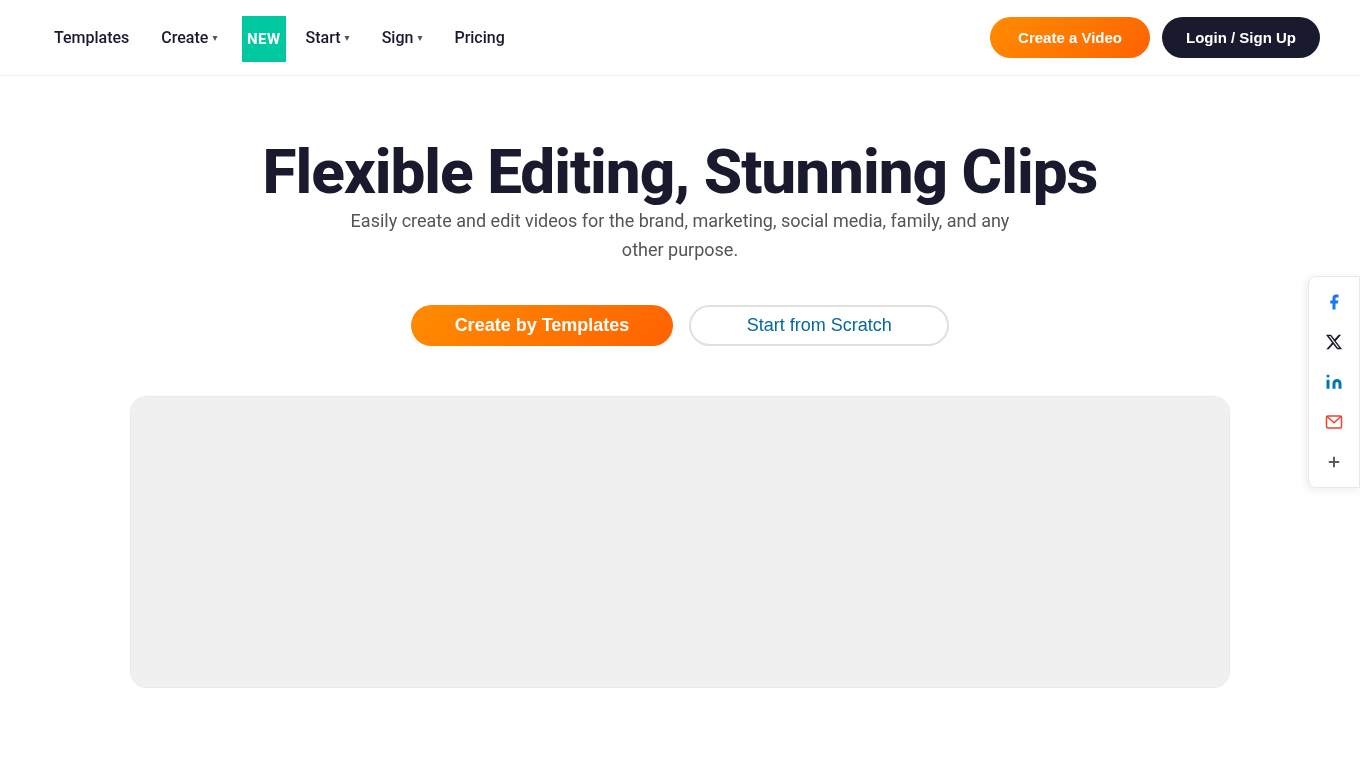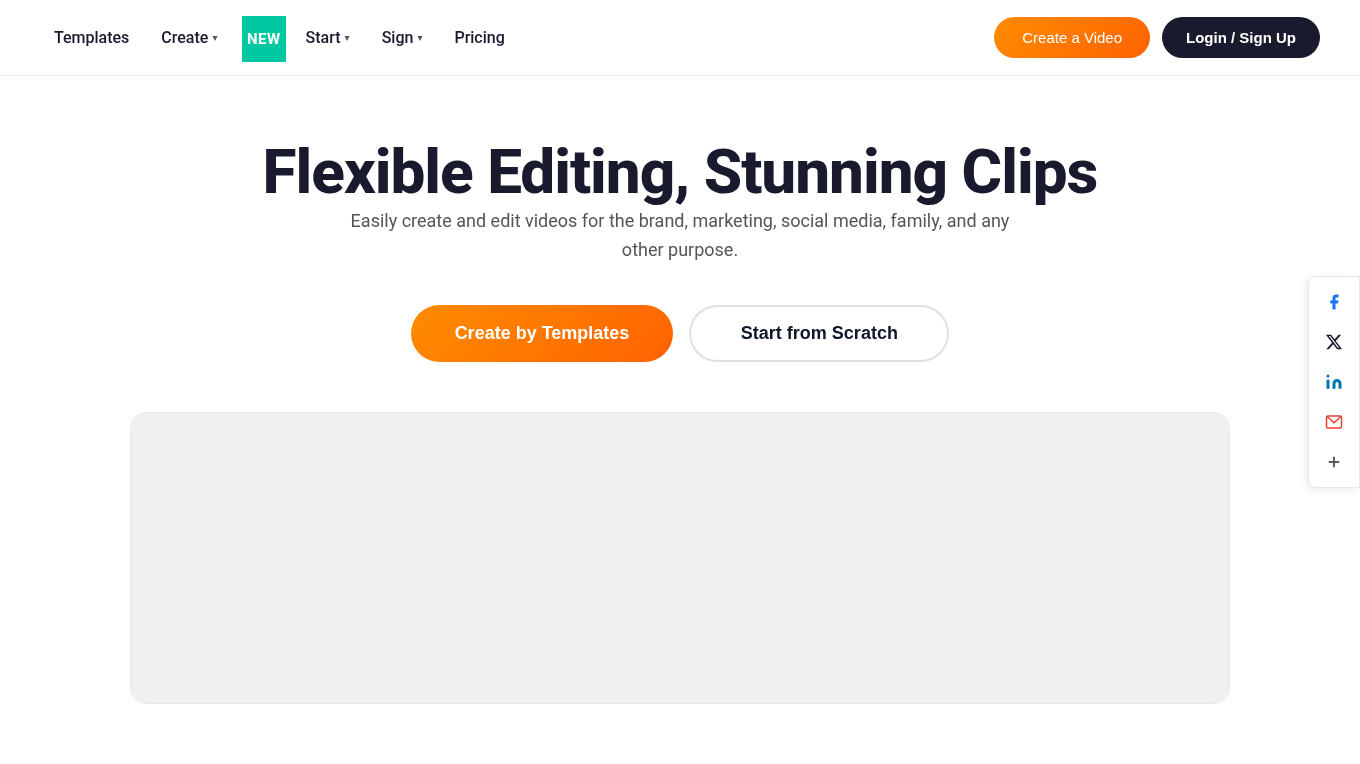--- a/index.html
+++ b/index.html
@@ -96,21 +96,21 @@
       gap: 12px;
     }
 
     .btn-create-video {
       background: linear-gradient(135deg, #ff8c00, #ff6200);
       color: #fff;
       border: none;
       border-radius: 50px;
       padding: 12px 28px;
       font-size: 15px;
-      font-weight: 400;
+      font-weight: 700;
       cursor: pointer;
       white-space: nowrap;
     }
 
     .btn-login {
       background: #1a1a2e;
       color: #fff;
       border: none;
       border-radius: 50px;
       padding: 12px 24px;
@@ -151,36 +151,36 @@
       display: flex;
       gap: 16px;
       margin-bottom: 50px;
     }
 
     .btn-templates {
       background: linear-gradient(135deg, #ff8c00, #ff6200);
       color: #fff;
       border: none;
       border-radius: 50px;
-      padding: 18px 44px;
+      padding: 10px 44px;
       font-size: 18px;
       font-weight: 600;
       cursor: pointer;
       white-space: nowrap;
       min-width: 260px;
     }
 
     .btn-scratch {
       background: #fff;
-      color: #0f172a;
+      color: #0369a1;
       border: 2px solid #e0e0e0;
       border-radius: 50px;
       padding: 2px 44px;
       font-size: 18px;
-      font-weight: 700;
+      font-weight: 400;
       cursor: pointer;
       white-space: nowrap;
       min-width: 260px;
     }
 
     
     .preview-container {
       margin: 0 auto;
       width: 1100px;
       background: #f8f8f8;

